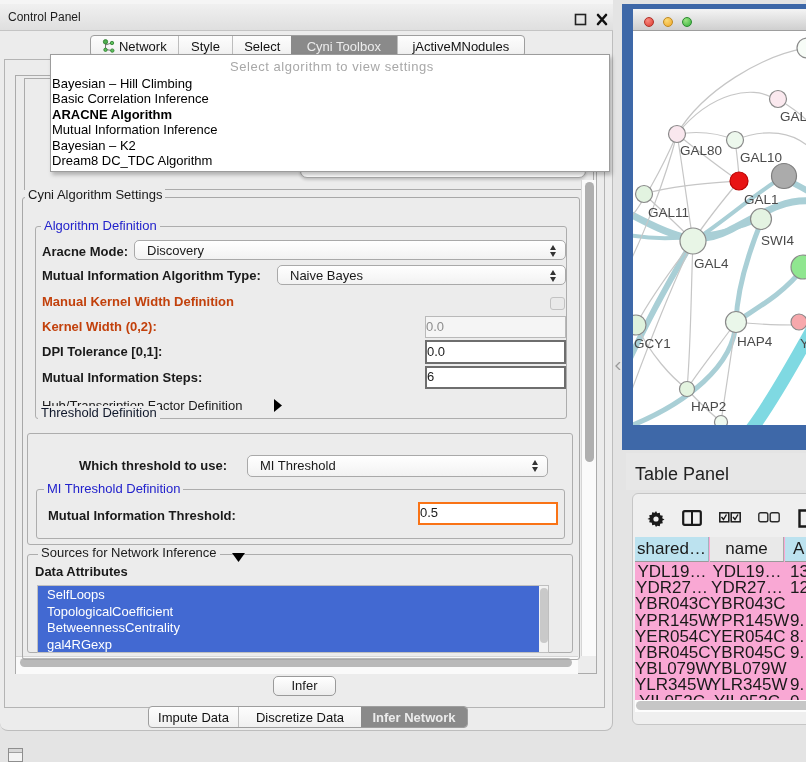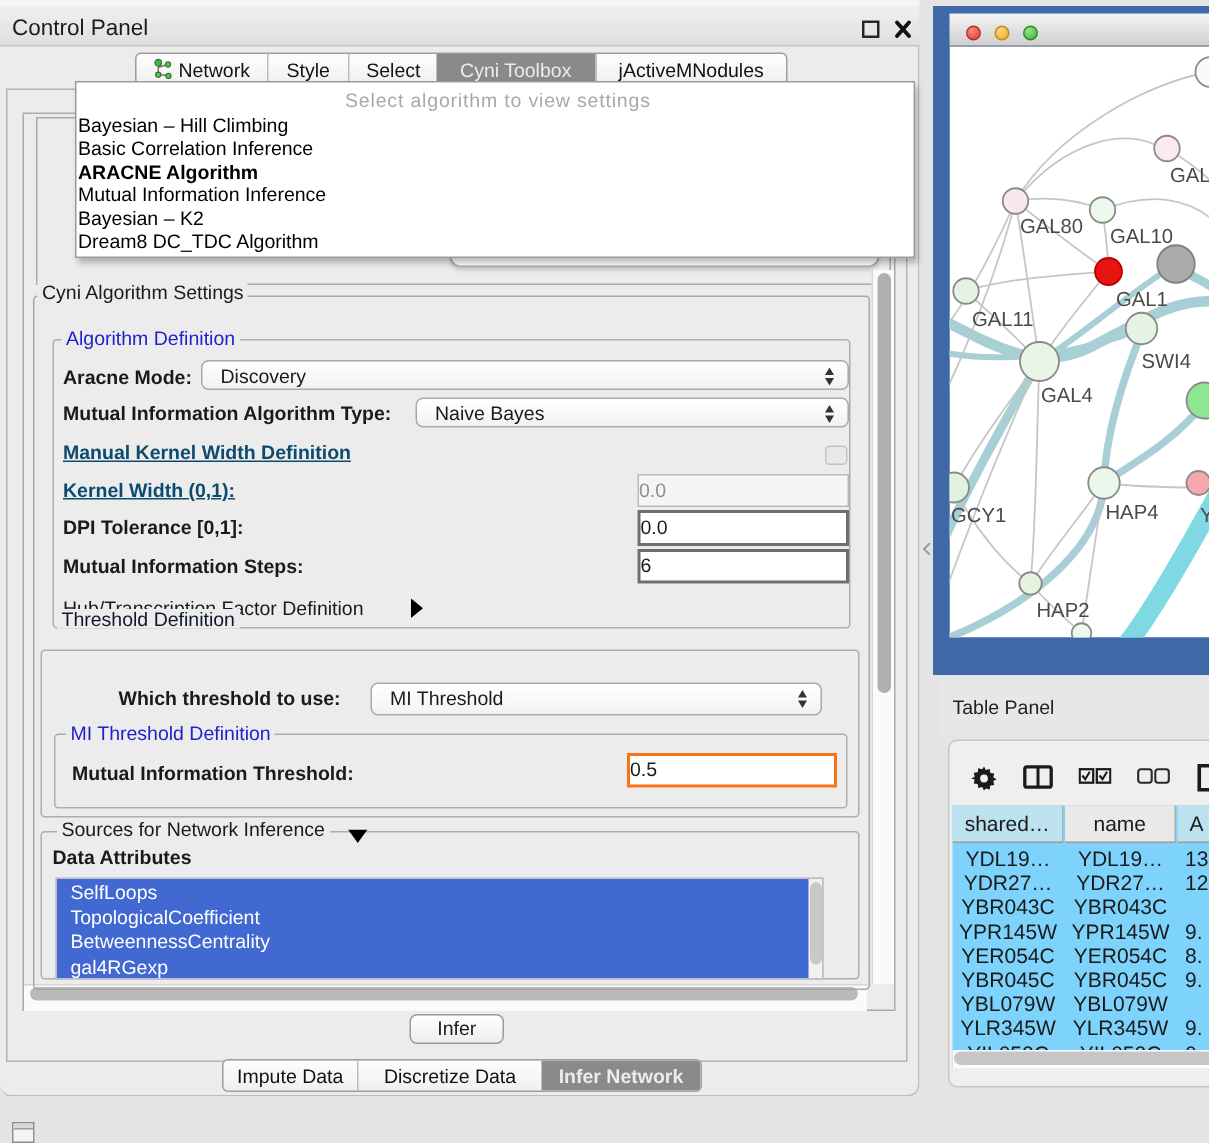--- a/index.html
+++ b/index.html
@@ -1,32 +1,32 @@
 <!DOCTYPE html>
 <html><head>
 <meta charset="utf-8">
 <style>
   * { margin:0; padding:0; box-sizing:border-box; }
   html,body { width:806px; height:762px; overflow:hidden; }
   body { background:#E4E4E4; font-family:"Liberation Sans",sans-serif; font-size:13px; color:#1a1a1a; position:relative; }
   .abs { position:absolute; }
   .b { font-weight:bold; }
-  .gray { color:#0c4a6e;text-decoration:underline; }
+  .gray { color:#c2410c; }
   .grouplbl { background:#ECECEC; padding:0 3px; line-height:13px; }
 </style>
 </head>
 <body>
 
 <div class="abs" style="left:0;top:0;width:2px;height:9px;background:#6a6a6a;"></div>
 <div class="abs" style="left:0;top:0;width:613px;height:4px;background:#F5F5F5;"></div>
 
 <div id="cp" class="abs" style="left:0;top:4px;width:613px;height:727px;background:#ECECEC;border-right:1px solid #BDBDBD;border-bottom:1px solid #BDBDBD;border-radius:0 0 8px 8px;">
 
   <div class="abs" style="left:0;top:0;width:613px;height:27px;background:linear-gradient(#F0F0F0,#DFDFDF);border-bottom:1px solid #C4C4C4;"></div>
-  <div class="abs" style="left:8px;top:6px;font-size:15px;color:#1c1c1c;">Control Panel</div>
+  <div class="abs" style="left:8px;top:6px;font-size:12px;color:#1c1c1c;">Control Panel</div>
   <svg class="abs" style="left:574px;top:9px;" width="36" height="13" viewBox="0 0 36 13">
     <rect x="1.5" y="1.5" width="10" height="10" fill="none" stroke="#222" stroke-width="1.6"></rect>
     <path d="M24 2 L32 11 M32 2 L24 11" stroke="#111" stroke-width="2.6" stroke-linecap="round"></path>
   </svg>
 
   <div class="abs" style="left:90px;top:31px;width:435px;height:22px;background:linear-gradient(#FDFDFD,#F0F0F0);border:1px solid #9E9E9E;border-radius:4px;overflow:hidden;display:flex;">
     <div style="width:88px;height:100%;border-right:1px solid #BDBDBD;display:flex;align-items:center;justify-content:center;">
       <svg width="13" height="14" viewBox="0 0 13 14" style="margin-right:4px;">
         <path d="M3.5 3.5 L3.5 10.5 M3.5 10.5 L10 11.5 M3.5 6 L9.5 4" stroke="#777" stroke-width="1"></path>
         <circle cx="3.5" cy="2.8" r="2.2" fill="#4fae4f" stroke="#2c7b2c" stroke-width="0.8"></circle>
@@ -64,21 +64,21 @@
 
   <div class="abs b" style="left:42px;top:240px;">Aracne Mode:</div>
   <div class="abs combo" style="left:134px;top:236px;width:432px;height:20px;">Discovery</div>
 
   <div class="abs b" style="left:42px;top:264px;">Mutual Information Algorithm Type:</div>
   <div class="abs combo" style="left:277px;top:261px;width:289px;height:20px;">Naive Bayes</div>
 
   <div class="abs b gray" style="left:42px;top:290px;">Manual Kernel Width Definition</div>
   <div class="abs" style="left:550px;top:293px;width:15px;height:13px;background:#E9E9E9;border:1px solid #C2C2C2;border-radius:3px;"></div>
 
-  <div class="abs b gray" style="left:42px;top:315px;">Kernel Width (0,1):</div>
+  <div class="abs b gray" style="left:42px;top:315px;">Kernel Width (0,2):</div>
   <div class="abs field" style="left:425px;top:312px;width:141px;height:22px;color:#8E8E8E;border-color:#B9B9B9;background:#F5F5F5;">0.0</div>
 
   <div class="abs b" style="left:42px;top:340px;">DPI Tolerance [0,1]:</div>
   <div class="abs field" style="left:425px;top:336px;width:141px;height:24px;border:2px solid #6E6E6E;line-height:19px;">0.0</div>
 
   <div class="abs b" style="left:42px;top:366px;">Mutual Information Steps:</div>
   <div class="abs field" style="left:425px;top:362px;width:141px;height:23px;border:2px solid #6E6E6E;line-height:18px;">6</div>
 
   <div class="abs" style="left:42px;top:394px;">Hub/Transcription Factor Definition</div>
   <svg class="abs" style="left:273px;top:395px;" width="10" height="13" viewBox="0 0 10 13">
@@ -98,21 +98,21 @@
   <div class="abs field" style="left:418px;top:498px;width:140px;height:23px;border:2px solid #f97316;line-height:18px;">0.5</div>
 
   <div class="abs" style="left:27px;top:550px;width:546px;height:99px;border:1px solid #ADADAD;border-radius:3px;"></div>
   <div class="abs grouplbl" style="left:38px;top:542px;">Sources for Network Inference</div>
   <svg class="abs" style="left:232px;top:549px;" width="13" height="9" viewBox="0 0 13 9">
       <path d="M0 0 L13 0 L6.5 9 Z" fill="#000"></path>
     </svg>
 
   <div class="abs b" style="left:35px;top:560px;">Data Attributes</div>
 
-  <div class="abs" style="left:37px;top:581px;width:512px;height:68px;background:#c4b5fd;border:1px solid #BFBFBF;overflow:hidden;">
+  <div class="abs" style="left:37px;top:581px;width:512px;height:68px;background:#c2410c;border:1px solid #BFBFBF;overflow:hidden;">
     <div style="position:absolute;left:0;top:0;width:503px;height:66px;background:#4269D2;color:#FFF;padding:1px 0 0 9px;line-height:16.5px;">
       SelfLoops<br>TopologicalCoefficient<br>BetweennessCentrality<br>gal4RGexp
     </div>
     <div style="position:absolute;right:0;top:0;width:9px;height:66px;background:#F2F2F2;"></div>
     <div style="position:absolute;right:0.5px;top:2px;width:8px;height:55px;background:#C9C9C9;border-radius:4px;"></div>
   </div>
 
   <div class="abs" style="left:273px;top:672px;width:63px;height:20px;background:linear-gradient(#FFFFFF,#EDEDED);border:1px solid #9A9A9A;border-radius:5px;text-align:center;line-height:18px;">Infer</div>
 
   <div class="abs" style="left:148px;top:702px;width:320px;height:22px;background:linear-gradient(#FDFDFD,#F0F0F0);border:1px solid #9E9E9E;border-radius:4px;overflow:hidden;display:flex;">
@@ -212,21 +212,21 @@
       <text x="61" y="237">GAL4</text>
       <text x="1" y="317">GCY1</text>
       <text x="104" y="315">HAP4</text>
       <text x="167" y="317">Y</text>
       <text x="58" y="380">HAP2</text>
     </g>
   </svg>
 </div>
 
 <div class="abs" style="left:626px;top:453px;width:180px;height:37px;background:#E7E7E7;"></div>
-<div class="abs" style="left:635px;top:464px;font-size:13px;color:#222;">Table Panel</div>
+<div class="abs" style="left:635px;top:464px;font-size:18px;color:#222;">Table Panel</div>
 
 <div class="abs" style="left:632px;top:493px;width:180px;height:232px;background:#EFEFEF;border:1px solid #C6C6C6;border-radius:6px 0 0 6px;">
 
   <svg class="abs" style="left:14px;top:16px;" width="18" height="18" viewBox="0 0 18 18">
     <path fill="#1a1a1a" d="M9 1 l1.2 2.3 2.6-.6 .4 2.6 2.6 .4-.6 2.6 2.3 1.2-2.3 1.2 .6 2.6-2.6 .4-.4 2.6-2.6-.6L9 17l-1.2-2.3-2.6 .6-.4-2.6-2.6-.4 .6-2.6L.5 9l2.3-1.2-.6-2.6 2.6-.4 .4-2.6 2.6 .6z"></path>
     <circle cx="9" cy="9" r="2.6" fill="#EFEFEF"></circle>
   </svg>
   <svg class="abs" style="left:49px;top:16px;" width="20" height="16" viewBox="0 0 20 16">
     <rect x="1.2" y="1.2" width="17.6" height="13.6" rx="1.5" fill="none" stroke="#1a1a1a" stroke-width="2.2"></rect>
     <line x1="10" y1="1" x2="10" y2="15" stroke="#1a1a1a" stroke-width="2"></line>
@@ -239,21 +239,21 @@
   </svg>
   <svg class="abs" style="left:125px;top:18px;" width="22" height="11" viewBox="0 0 22 11">
     <rect x="0.8" y="0.8" width="9" height="9" rx="1.8" fill="none" stroke="#2a2a2a" stroke-width="1.4"></rect>
     <rect x="12.2" y="0.8" width="9" height="9" rx="1.8" fill="none" stroke="#2a2a2a" stroke-width="1.4"></rect>
   </svg>
   <svg class="abs" style="left:165px;top:15px;" width="18" height="19" viewBox="0 0 18 19">
     <path d="M1.5 1.5 h10 l5 5 v11 h-15 z" fill="none" stroke="#1a1a1a" stroke-width="2.4"></path>
   </svg>
 </div>
 
-<div class="abs" style="left:635px;top:537px;width:171px;height:175px;background:#7dd3fc;overflow:hidden;font-size:14px;">
+<div class="abs" style="left:635px;top:537px;width:171px;height:175px;background:#f9a8d4;overflow:hidden;font-size:17px;">
   <div style="position:absolute;left:0;top:0;width:74px;height:25px;background:#BCE2EF;border-right:1px solid #9FB6BE;border-bottom:1px solid #9A9A9A;text-align:center;line-height:24px;">shared…</div>
   <div style="position:absolute;left:75px;top:0;width:74px;height:25px;background:#E9E9E9;border-right:1px solid #ABABAB;border-bottom:1px solid #9A9A9A;text-align:center;line-height:24px;">name</div>
   <div style="position:absolute;left:150px;top:0;width:21px;height:25px;background:#BCE2EF;border-bottom:1px solid #9A9A9A;line-height:24px;padding-left:8px;">A</div>
   <div style="position:absolute;left:0;top:27px;width:74px;text-align:center;line-height:16.2px;">
     YDL19…<br>YDR27…<br>YBR043C<br>YPR145W<br>YER054C<br>YBR045C<br>YBL079W<br>YLR345W<br>YIL052C
   </div>
   <div style="position:absolute;left:75px;top:27px;width:74px;text-align:center;line-height:16.2px;">
     YDL19…<br>YDR27…<br>YBR043C<br>YPR145W<br>YER054C<br>YBR045C<br>YBL079W<br>YLR345W<br>YIL052C
   </div>
   <div style="position:absolute;left:155px;top:27px;width:20px;line-height:16.2px;">

